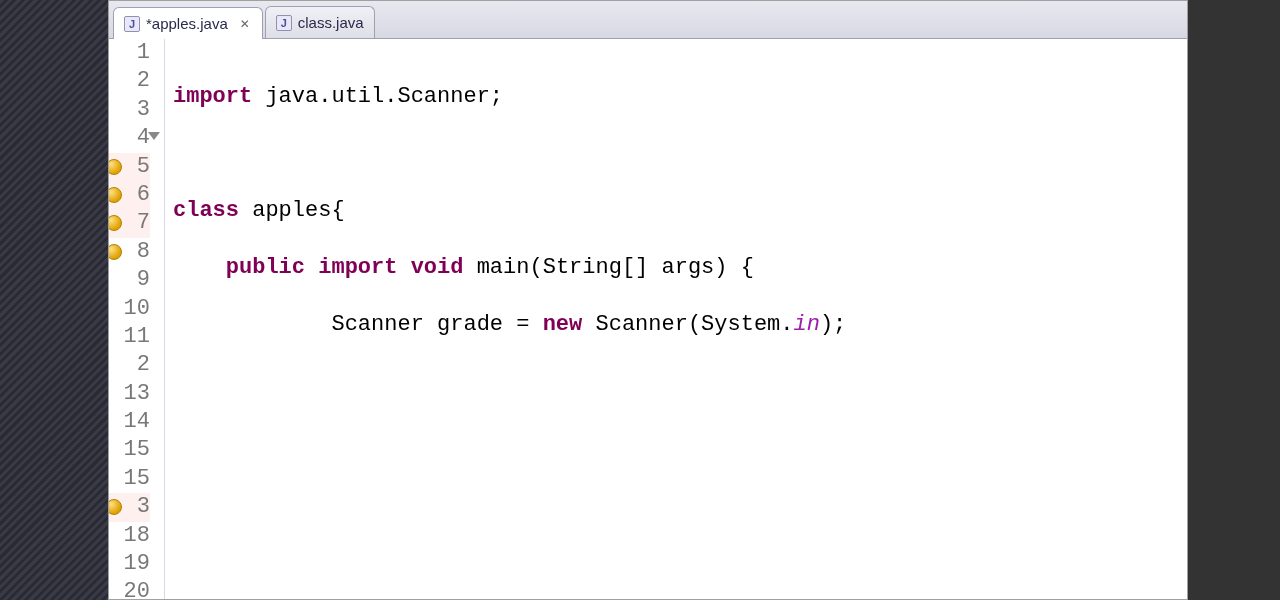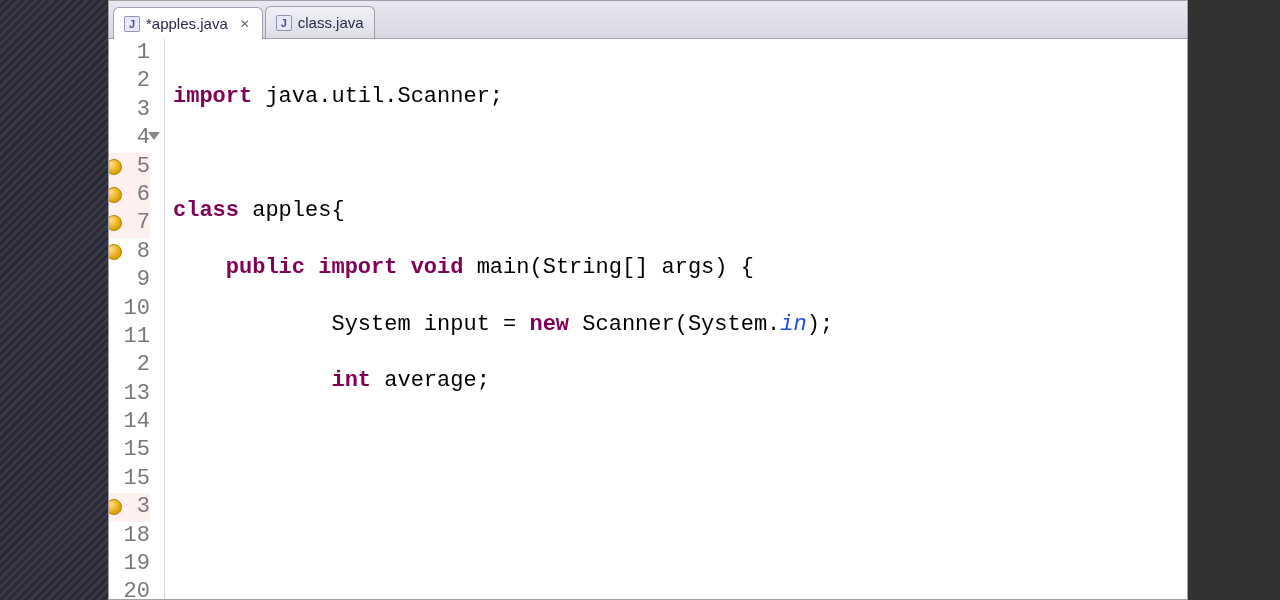--- a/index.html
+++ b/index.html
@@ -129,21 +129,21 @@
   .code {
     flex: 1;
     white-space: pre;
     padding-left: 8px;
     color: #000;
     position: relative;
     margin-top: 16px;
   }
   .code .line { height: 28.4px; }
   .kw { color: #7f0055; font-weight: bold; }
-  .field-it { color: #1d4ed8; font-style: italic; }
+  .field-it { color: #a21caf; font-style: italic; }
   @keyframes blink { 50% { opacity: 0; } }
   .left-strip {
     position: absolute;
     left: 0; top: 0;
     width: 108px;
     height: 600px;
     background: repeating-linear-gradient(
       135deg, #3a3a46 0 3px, #2a2a34 3px 6px
     );
   }
@@ -188,22 +188,21 @@
       <div class="ln">18</div>
       <div class="ln">19</div>
       <div class="ln">20</div>
     </div>
 
     <div class="code">
 <div class="line"><span class="kw">import</span><span> java.util.Scanner;</span></div>
 <div class="line"></div>
 <div class="line"><span class="kw">class</span><span> apples{</span></div>
 <div class="line"><span>    </span><span class="kw">public</span><span> </span><span class="kw">import</span><span> </span><span class="kw">void</span><span> main(String[] args) {</span></div>
-<div class="line"><span>            System input = </span><span class="kw">new</span><span> Scanner(System.</span><span class="field-it">in</span><span>);</span></div>
-<div class="line"><span>            </span><span class="kw">int</span><span> average;</span></div>
+<div class="line"><span>            Scanner grade = </span><span class="kw">new</span><span> Scanner(System.</span><span class="field-it">in</span><span>);</span></div>
 <div class="line"></div>
 
 
 
 
 
 
 
 
 

